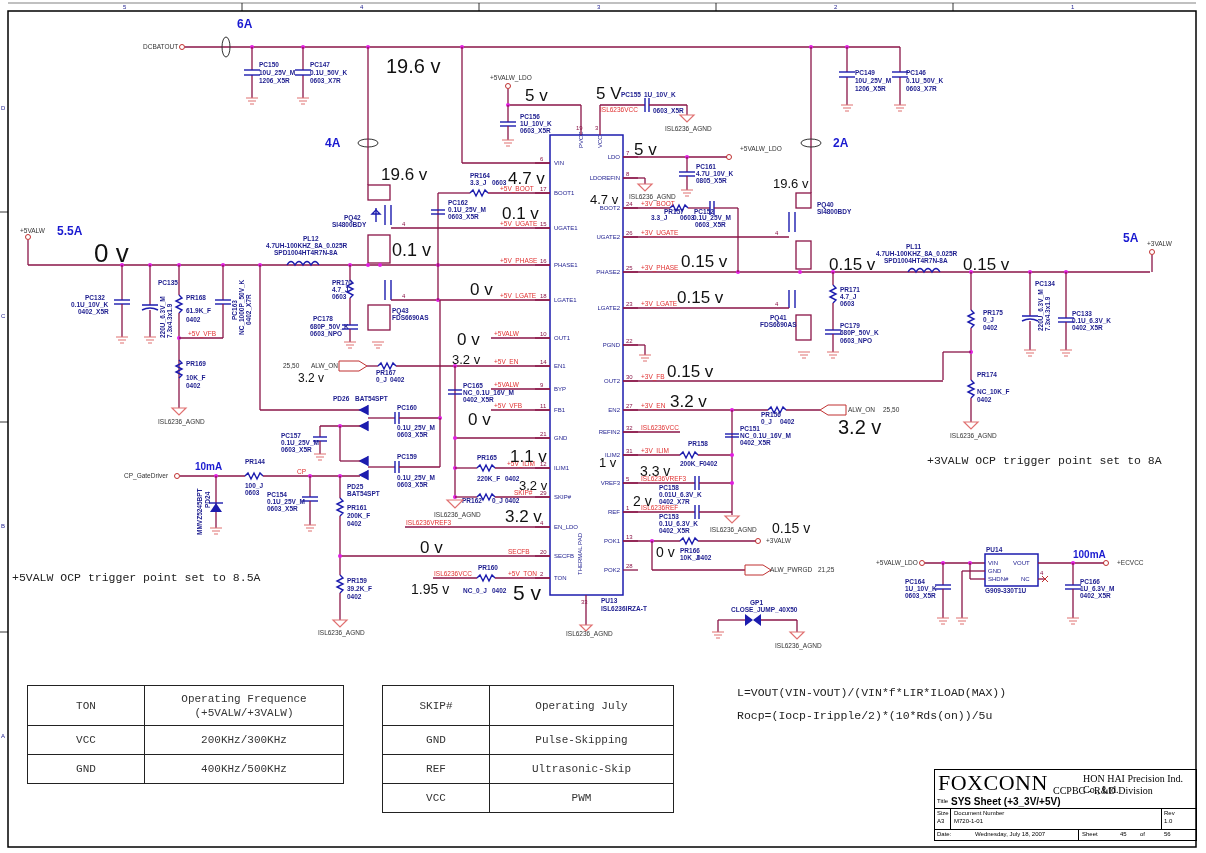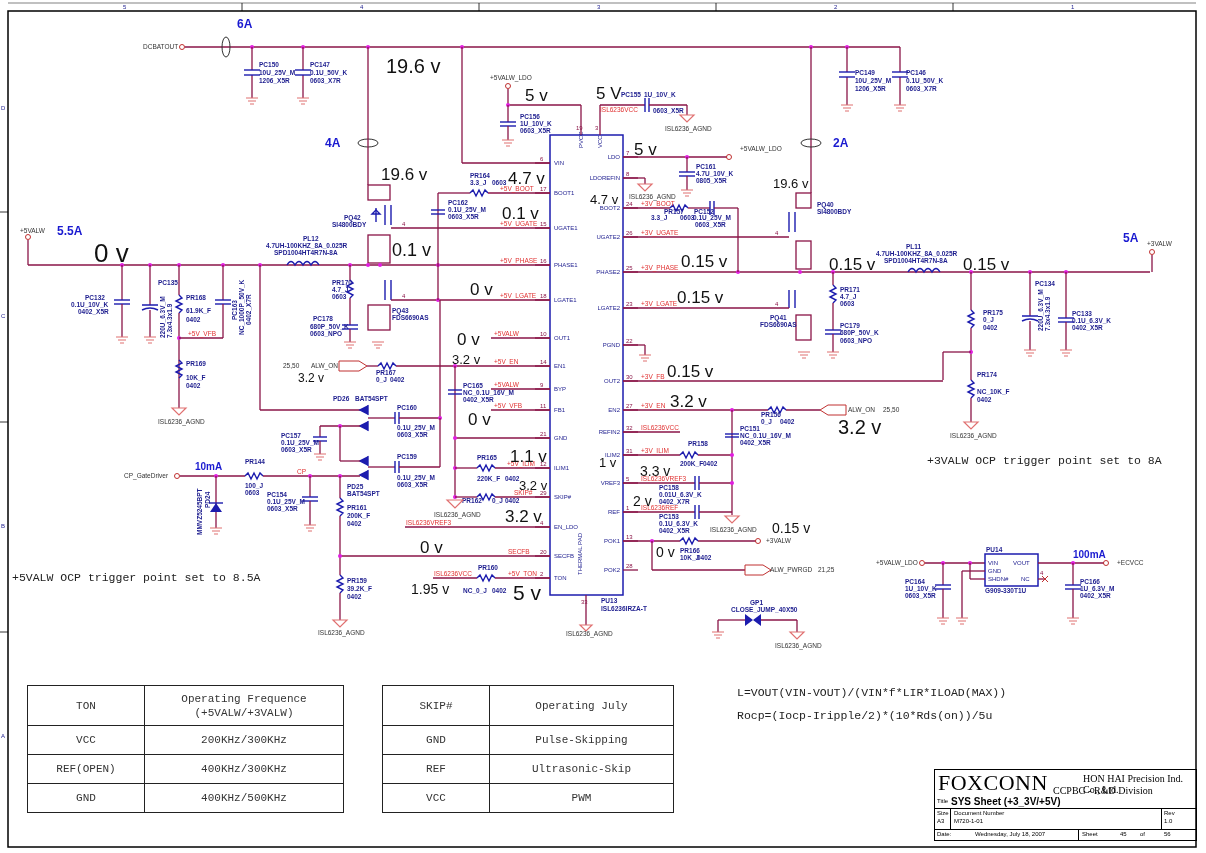--- a/index.html
+++ b/index.html
@@ -873,24 +873,20 @@
       <tr style="height:40px">
     <td style="width:116px">TON</td>
     <td style="white-space:pre-line; line-height:14px">Operating Frequence
 (+5VALW/+3VALW)</td>
   </tr>
   <tr style="height:29px">
         <td>VCC</td>
         <td>200KHz/300KHz</td>
       </tr>
   <tr style="height:29px">
-        <td>REF(OPEN)</td>
-        <td>400KHz/300KHz</td>
-      </tr>
-  <tr style="height:29px">
         <td>GND</td>
         <td>400KHz/500KHz</td>
       </tr>
 </tbody>
   </table>
 
 <table class="t" style="left:382px; top:685px; width:292px;">
   <tbody>
       <tr style="height:40px">
     <td style="width:106px">SKIP#</td>

